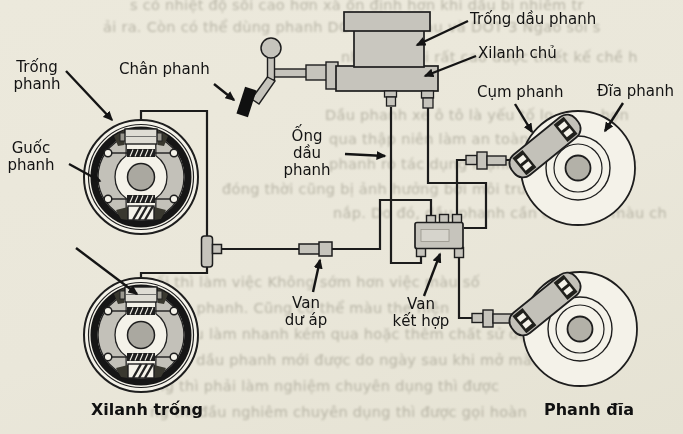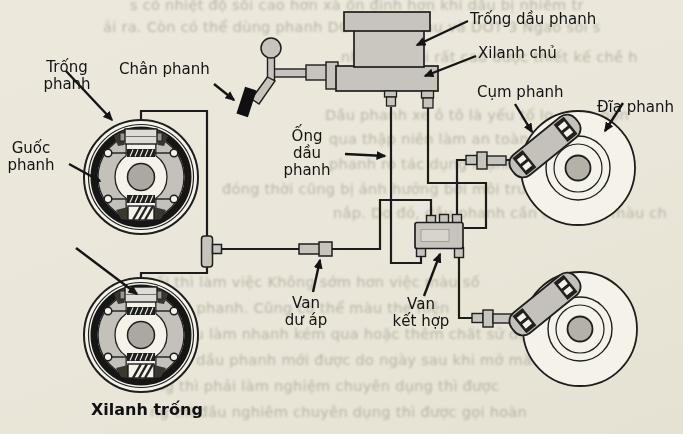--- a/index.html
+++ b/index.html
@@ -16,29 +16,29 @@
   svg.art{position:absolute;left:0;top:0;z-index:2;}
   .lbl{
     position:absolute;z-index:3;color:#131313;
     font-size:15px;line-height:1.14;white-space:pre-line;
   }
   .lbl.ctr{text-align:center;}
   .cap{
     position:absolute;z-index:3;color:#111;
     font-size:16px;font-weight:bold;white-space:nowrap;
   }
-  .l-trong{left:8px;top:59px;width:58px;margin-left:30px;}
+  .l-trong{left:8px;top:59px;width:58px;}
   .l-chan{left:119px;top:61px;}
   .l-guoc{left:2px;top:140px;width:58px;}
   .l-xct{left:0px;top:227px;width:76px;}
   .l-ong{left:272px;top:128px;width:70px;}
   .l-binh{left:470px;top:11px;}
   .l-xchu{left:478px;top:45px;}
   .l-cum{left:477px;top:84px;}
-  .l-dia{left:597px;top:83px;margin-top:16px;}
+  .l-dia{left:597px;top:83px;}
   .l-vda{left:282px;top:295px;width:48px;}
   .l-vkh{left:389px;top:296px;width:64px;}
   .c-trong{left:91px;top:400px;}
   .c-dia{left:544px;top:400px;}
 </style>
 </head>
 <body>
 
 <div class="stage">
 
@@ -218,14 +218,15 @@
   <div class="lbl l-binh">Trống dầu phanh</div>
   <div class="lbl l-xchu">Xilanh chủ</div>
   <div class="lbl l-cum">Cụm phanh</div>
   <div class="lbl l-dia">Đĩa phanh</div>
   <div class="lbl ctr l-vda">Van
 dư áp</div>
   <div class="lbl ctr l-vkh">Van
 kết hợp</div>
 
   <div class="cap c-trong">Xilanh trống</div>
+  <div class="cap c-dia">Phanh đĩa</div>
 
 </div>
 
 </body></html>

